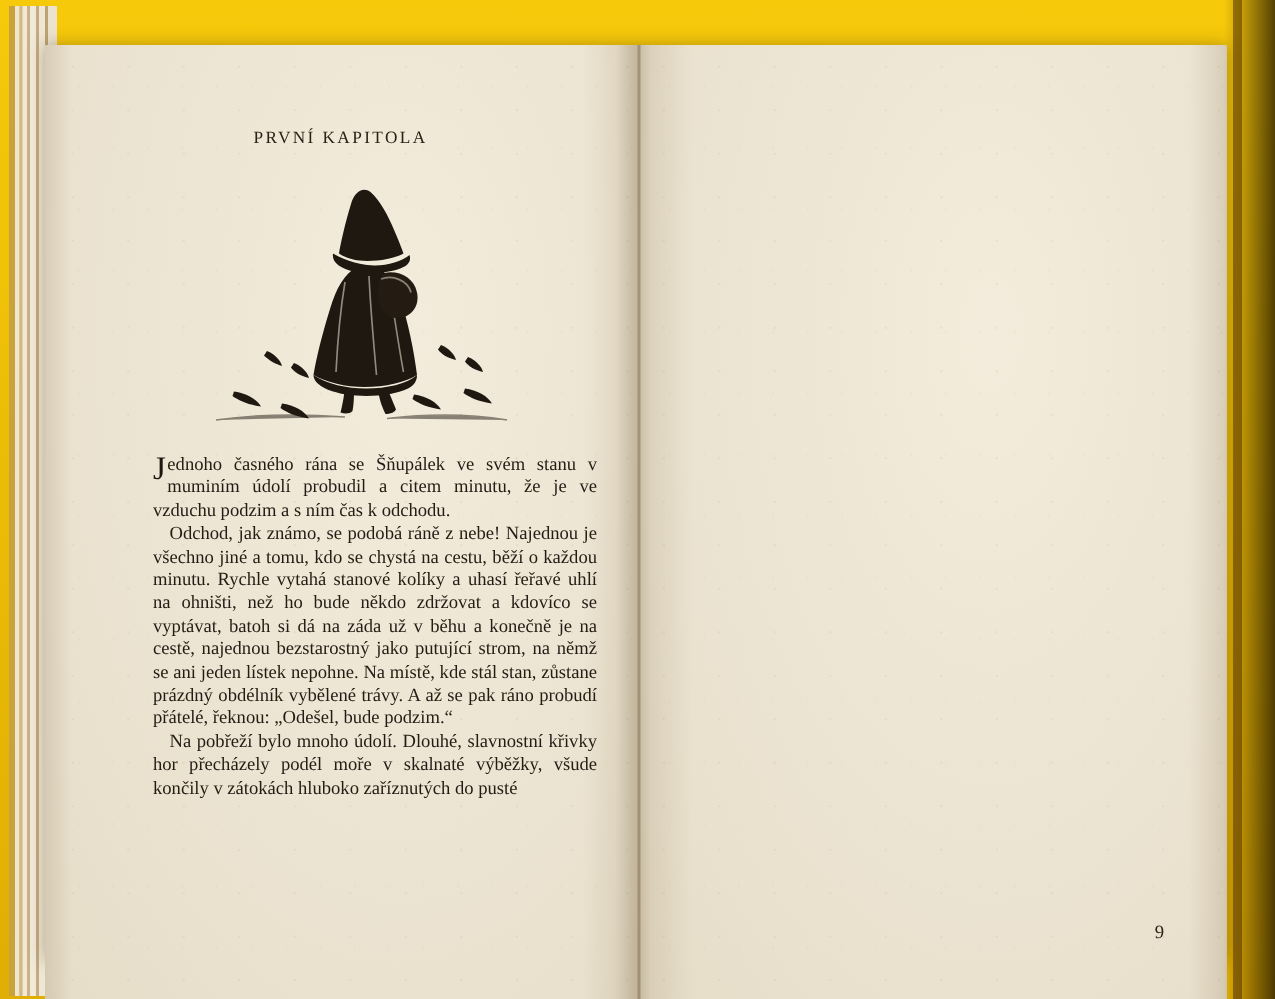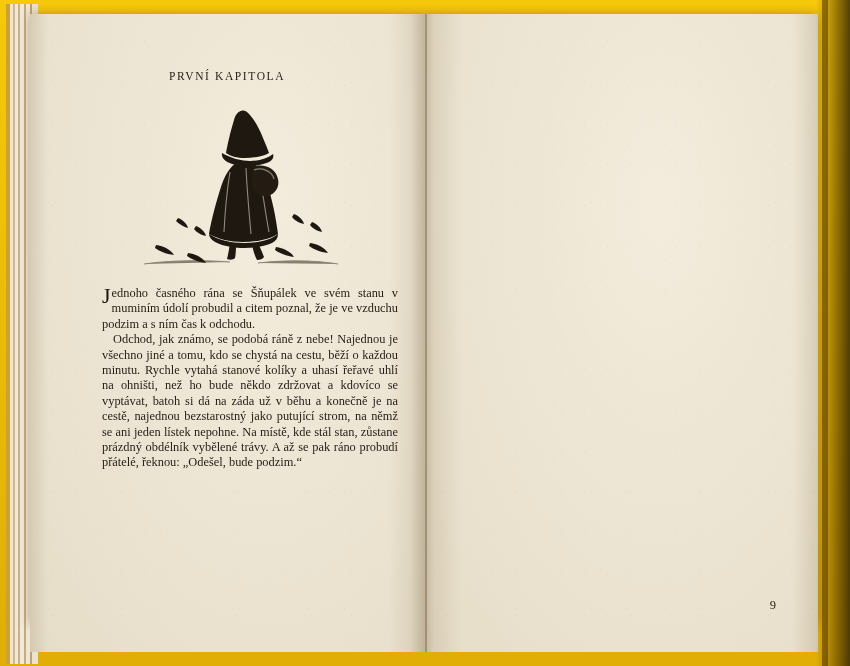--- a/index.html
+++ b/index.html
@@ -53,21 +53,21 @@
   .edge-stack i {
     position: absolute;
     top: 0;
     height: 100%;
     display: block;
   }
 
   
   .spread {
     position: absolute;
-    left: 30px; top: 14px;
+    left: 30px; top: 30px;
     width: 788px; height: 610px;
     background: #efe8d8;
     box-shadow: 0 0 10px rgba(60,40,10,0.35);
   }
 
   .page {
     position: absolute;
     top: 0;
     height: 638px;
     background:
@@ -260,22 +260,23 @@
 
           <g stroke="#241c12" stroke-width="1" opacity=".5">
             <path d="M18 158 C46 154 78 154 104 156"></path>
             <path d="M132 157 C158 154 188 154 212 158"></path>
           </g>
         </g>
       </svg>
     </div>
 
     <div class="body-text">
-      <p class="first"><span class="dropcap">J</span><span>ednoho časného rána se Šňupálek ve svém stanu v muminím údolí probudil a citem poznal, že je ve vzduchu podzim a s ním čas k odchodu.</span></p>
+      <p class="first"><span class="dropcap">J</span><span>ednoho časného rána se Šňupálek ve svém stanu v muminím údolí probudil a citem minutu, že je ve vzduchu podzim a s ním čas k odchodu.</span></p>
       <p>Odchod, jak známo, se podobá ráně z nebe! Najednou je všechno jiné a tomu, kdo se chystá na cestu, běží o každou minutu. Rychle vytahá stanové kolíky a uhasí řeřavé uhlí na ohništi, než ho bude někdo zdržovat a kdovíco se vyptávat, batoh si dá na záda už v běhu a konečně je na cestě, najednou bezstarostný jako putující strom, na němž se ani jeden lístek nepohne. Na místě, kde stál stan, zůstane prázdný obdélník vybělené trávy. A až se pak ráno probudí přátelé, řeknou: „Odešel, bude podzim.“</p>
+      <p>Na pobřeží bylo mnoho údolí. Dlouhé, slavnostní křivky hor přecházely podél moře v skalnaté výběžky, všude končily v zátokách hluboko zaříznutých do pusté</p>
     </div>
 
     <div class="folio">9</div>
   </div>
 
   <div class="board-right-inner"></div>
   <div class="board-right"></div>
 </div>
 
 </body></html>

